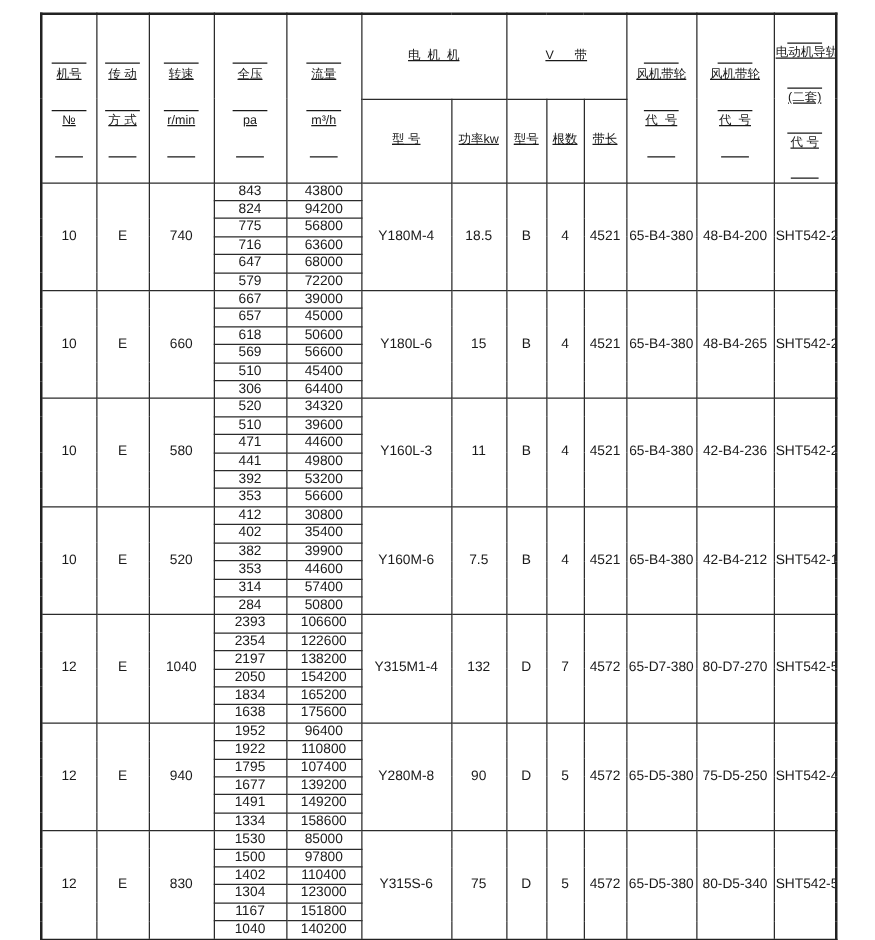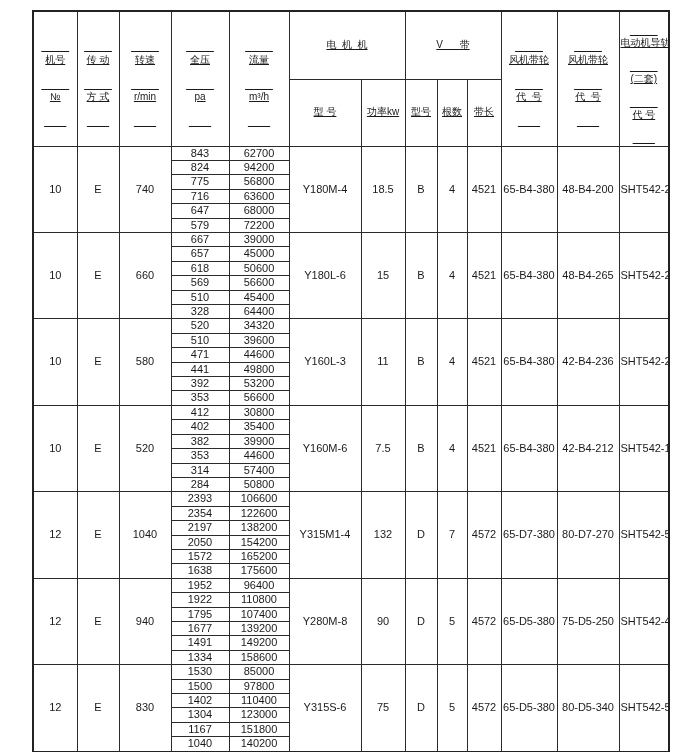--- a/index.html
+++ b/index.html
@@ -112,21 +112,21 @@
         <th>根数</th>
         <th>带长</th>
       </tr>
     </thead>
     <tbody id="table-body">
         <tr>
           <td rowspan="6">10</td>
           <td rowspan="6">E</td>
           <td rowspan="6">740</td>
           <td>843</td>
-          <td>62700</td>
+          <td>43800</td>
           <td rowspan="6">Y180M-4</td>
           <td rowspan="6">18.5</td>
           <td rowspan="6">B</td>
           <td rowspan="6">4</td>
           <td rowspan="6">4521</td>
           <td rowspan="6">65-B4-380</td>
           <td rowspan="6">48-B4-200</td>
           <td rowspan="6">SHT542-2</td>
         </tr>
         <tr>
@@ -174,21 +174,21 @@
         </tr>
         <tr>
           <td>569</td>
           <td>56600</td>
         </tr>
         <tr>
           <td>510</td>
           <td>45400</td>
         </tr>
         <tr>
-          <td>328</td>
+          <td>306</td>
           <td>64400</td>
         </tr>
         <tr>
           <td rowspan="6">10</td>
           <td rowspan="6">E</td>
           <td rowspan="6">580</td>
           <td>520</td>
           <td>34320</td>
           <td rowspan="6">Y160L-3</td>
           <td rowspan="6">11</td>
@@ -275,21 +275,21 @@
         </tr>
         <tr>
           <td>2197</td>
           <td>138200</td>
         </tr>
         <tr>
           <td>2050</td>
           <td>154200</td>
         </tr>
         <tr>
-          <td>1572</td>
+          <td>1834</td>
           <td>165200</td>
         </tr>
         <tr>
           <td>1638</td>
           <td>175600</td>
         </tr>
         <tr>
           <td rowspan="6">12</td>
           <td rowspan="6">E</td>
           <td rowspan="6">940</td>

